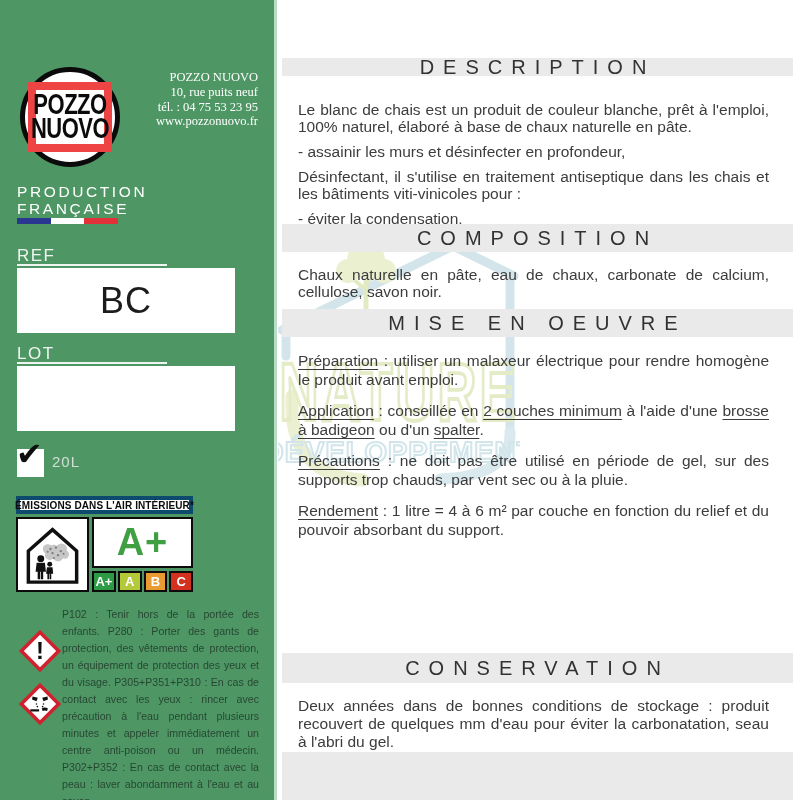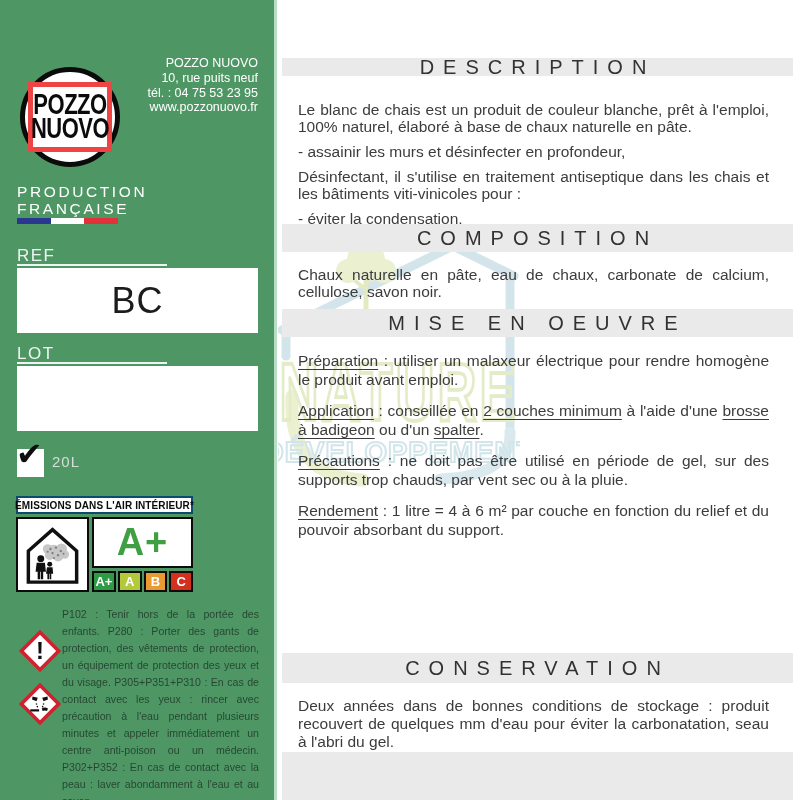--- a/index.html
+++ b/index.html
@@ -2,37 +2,37 @@
 <html><head>
 <meta charset="utf-8">
 <style>
   html,body{margin:0;padding:0;}
   body{font-family:"Liberation Sans",sans-serif;background:#fff;}
   .page{position:relative;width:800px;height:800px;background:#ffffff;overflow:hidden;}
 
   
   .sidebar{position:absolute;left:0;top:0;width:274px;height:800px;background:#4e9765;border-right:3px solid #b9dcc4;}
   .logo-circle{position:absolute;left:20px;top:67px;width:100px;height:100px;background:#fff;border:5px solid #0b0b0b;border-radius:50%;box-sizing:border-box;display:flex;align-items:center;justify-content:center;}
-  .logo-rect{width:84px;height:70px;box-sizing:border-box;border:5px solid #ef4444;background:#fff;display:flex;flex-direction:column;align-items:center;justify-content:center;}
+  .logo-rect{width:84px;height:70px;box-sizing:border-box;border:8px solid #ef4444;background:#fff;display:flex;flex-direction:column;align-items:center;justify-content:center;}
   .logo-rect span{display:block;font-weight:800;font-size:22px;line-height:24px;letter-spacing:-0.5px;color:#0b0b0b;transform:scaleY(1.35);}
-  .contact{position:absolute;right:16px;top:56px;width:180px;text-align:right;color:#ffffff;font-size:12.5px;line-height:14.8px;}
+  .contact{position:absolute;right:16px;top:70px;width:180px;text-align:right;color:#ffffff;font-size:12.5px;line-height:14.8px;font-family:Liberation Serif, serif;}
   .production{position:absolute;left:17px;top:184px;color:#ffffff;font-size:15.5px;line-height:16.5px;letter-spacing:2.6px;font-weight:400;}
   .flag{position:absolute;left:17px;top:218px;width:101px;height:6px;display:flex;}
   .flag span{flex:1;}
   .field-label{position:absolute;left:17px;color:#eef5f0;font-size:17px;letter-spacing:1.5px;}
   .field-underline{position:absolute;left:17px;width:150px;height:2px;background:#eef5f0;}
-  .field-box{position:absolute;left:17px;width:241px;height:65px;background:#ffffff;display:flex;align-items:center;justify-content:center;}
+  .field-box{position:absolute;left:17px;width:218px;height:65px;background:#ffffff;display:flex;align-items:center;justify-content:center;}
   .ref-value{font-size:36px;color:#1c1c1c;letter-spacing:1px;}
   .size-box{position:absolute;left:17px;top:449px;width:27px;height:28px;background:#ffffff;}
   .size-check{position:absolute;left:16px;top:438px;font-size:32px;color:#0e0e0e;line-height:32px;}
   .size-label{position:absolute;left:52px;top:453px;color:#d3dfd7;font-size:15px;letter-spacing:1px;}
 
   
   .emi{position:absolute;left:16px;top:496px;width:177px;}
-  .emi-header{box-sizing:border-box;border:2px solid #0c4a6e;background:#fff;height:18px;display:flex;align-items:center;justify-content:center;font-size:10px;font-weight:700;color:#0b0b0b;letter-spacing:0.1px;white-space:nowrap;}
+  .emi-header{box-sizing:border-box;border:4px solid #0c4a6e;background:#fff;height:18px;display:flex;align-items:center;justify-content:center;font-size:10px;font-weight:700;color:#0b0b0b;letter-spacing:0.1px;white-space:nowrap;}
   .emi-body{display:flex;margin-top:3px;gap:3px;}
   .emi-house{box-sizing:border-box;width:73px;height:75px;border:2px solid #0b0b0b;background:#fff;}
   .emi-right{flex:1;display:flex;flex-direction:column;gap:3px;}
   .emi-grade{box-sizing:border-box;border:2px solid #0b0b0b;background:#fff;height:51px;display:flex;align-items:center;justify-content:center;font-size:38px;font-weight:800;color:#3f9f42;letter-spacing:1px;}
   .scale-row{display:flex;gap:2px;height:21px;}
   .scale-cell{flex:1;box-sizing:border-box;border:2px solid #0b0b0b;color:#fff;font-weight:800;font-size:13px;display:flex;align-items:center;justify-content:center;}
 
   
   .safety-text{position:absolute;left:62px;top:606px;width:197px;font-size:10.6px;line-height:17px;text-align:justify;color:rgba(24,38,29,0.72);}
   .ghs{position:absolute;width:44px;height:44px;}

